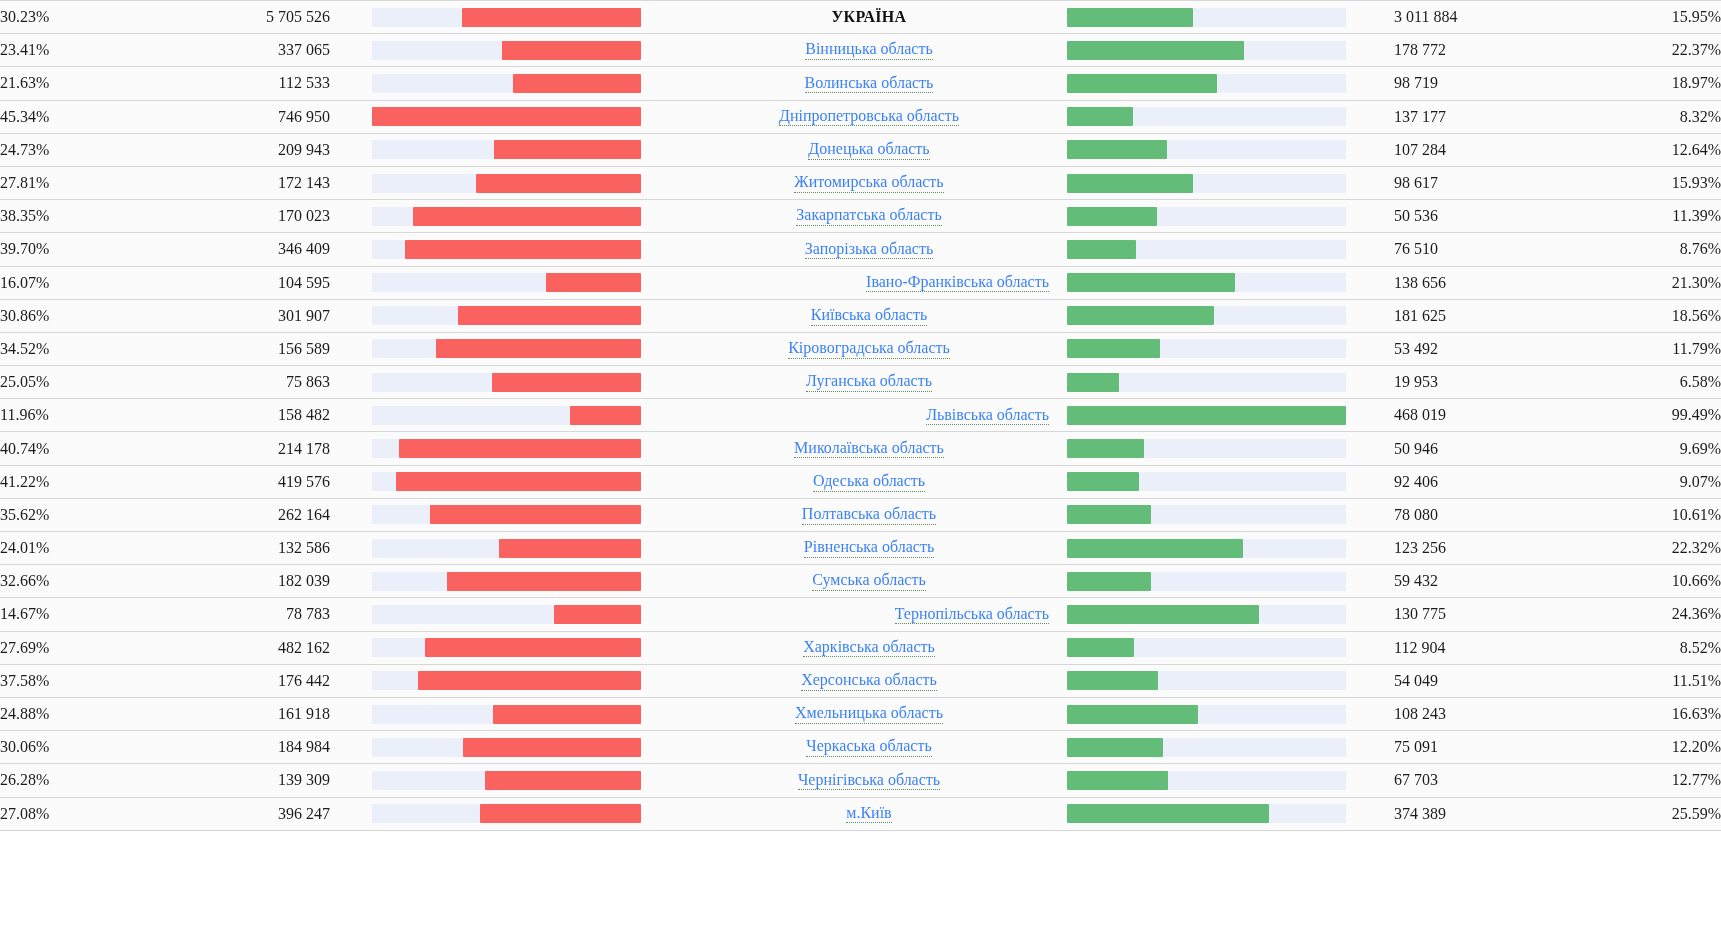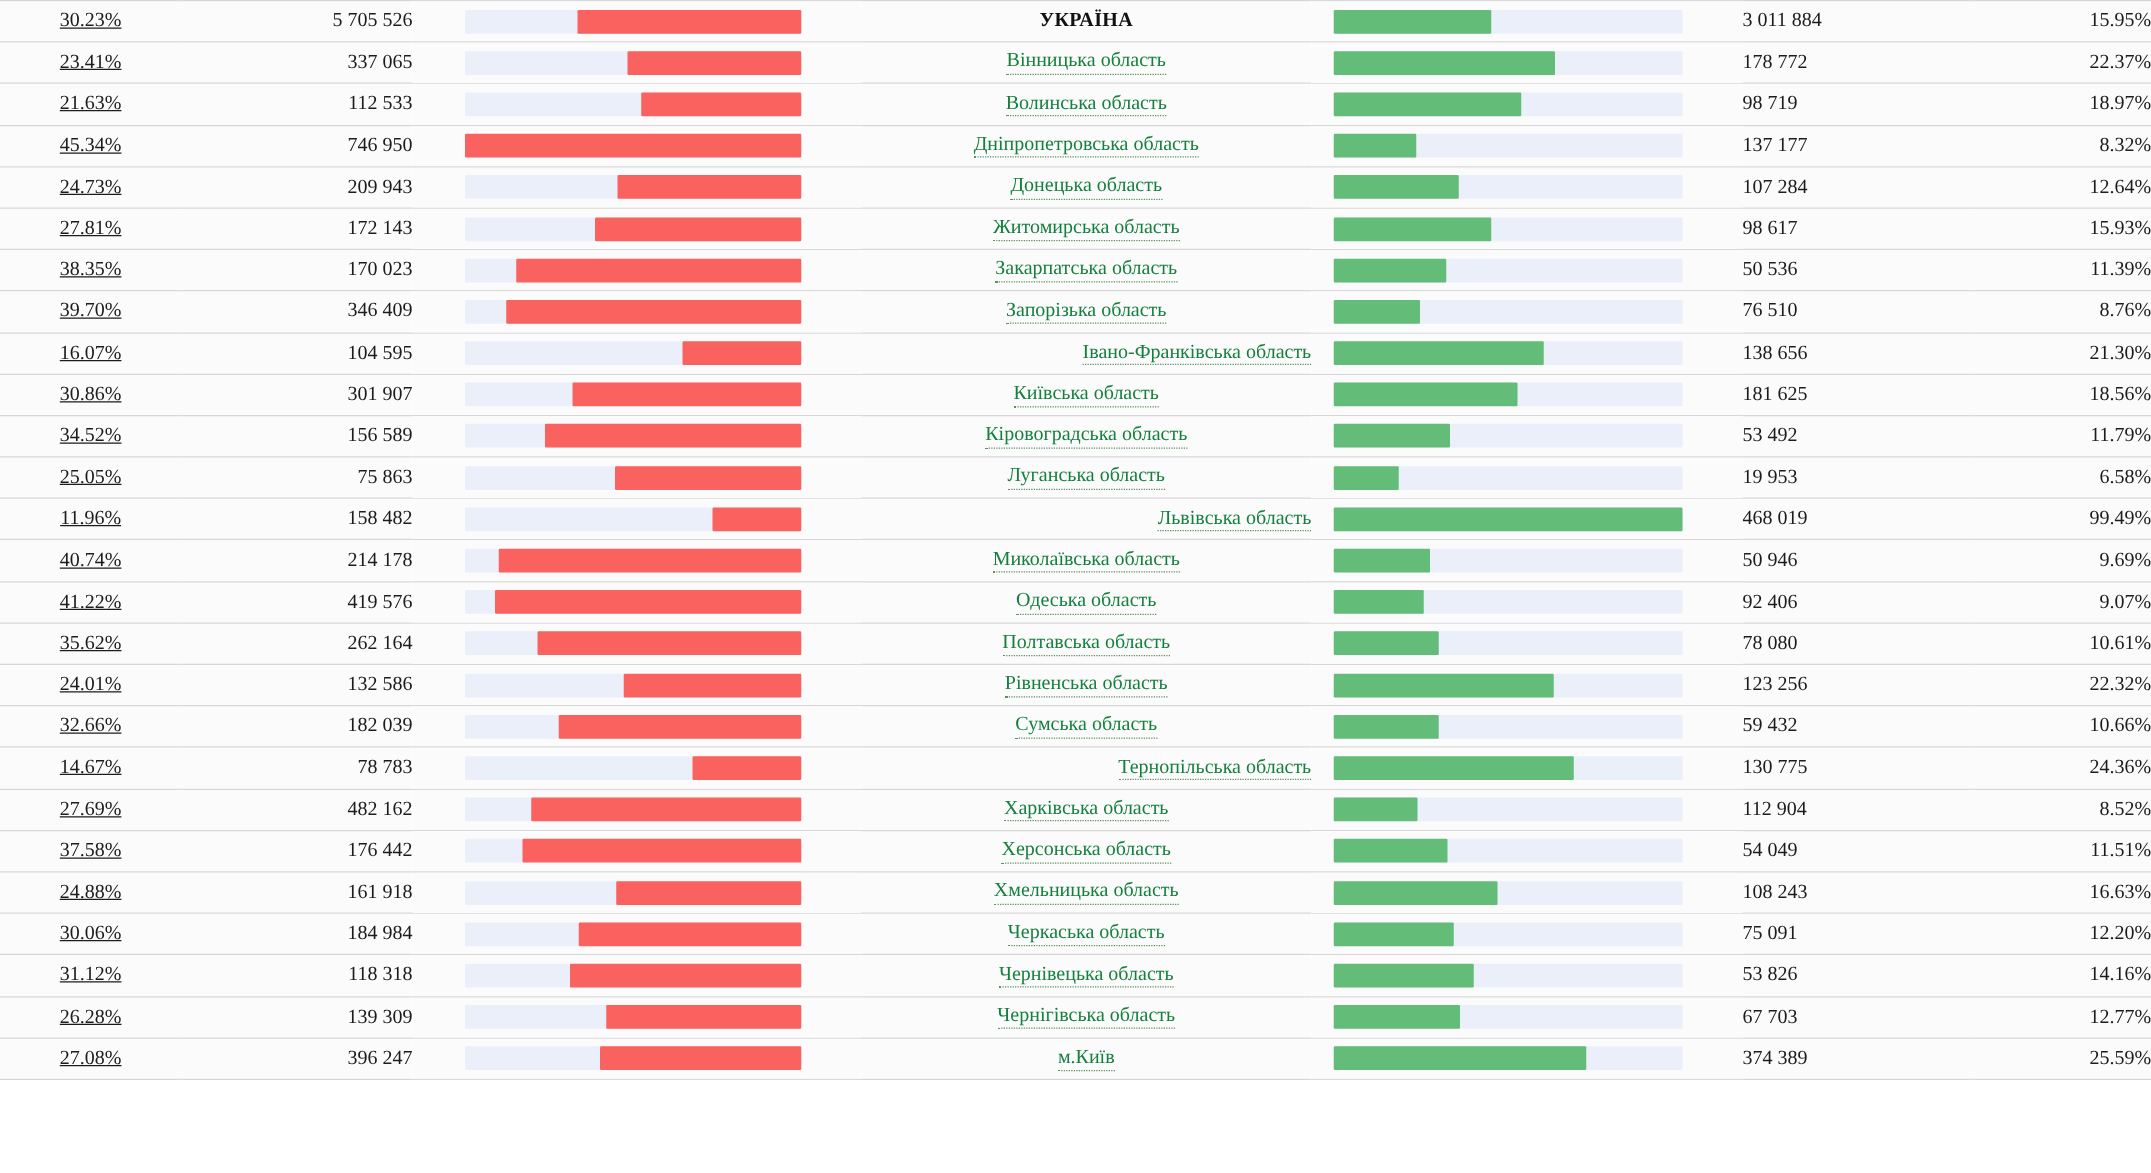--- a/index.html
+++ b/index.html
@@ -40,23 +40,22 @@
   .c-lpct   { width: 145px; }
   .c-lnum   { width: 185px; }
   .c-lbar   { width: 359px; }
   .c-name   { width: 360px; }
   .c-rbar   { width: 345px; }
   .c-rnum   { width: 185px; }
   .c-rpct   { width: 142px; }
 
   
   .lpct {
-    text-align: center;
+    text-align: left;
     padding-right: 25px;
-    text-decoration: underline;
   }
   .lnum {
     text-align: right;
     padding-right: 32px;
   }
   .rnum {
     text-align: left;
     padding-right: 23px;
   }
   .rpct {
@@ -97,21 +96,21 @@
   .namecell {
     text-align: center;
     background: #fcd9d9;
     text-decoration: underline;
   }
   .namecell.hl {
     background: #d7f0c9;
     text-align: right;
   }
   .name-link {
-    color: #15803d;
+    color: #3b82f6;
     font-size: 16px;
     border-bottom: 1px dotted #5e8f5e;
     padding-bottom: 1px;
     cursor: pointer;
     display: inline-block;
     line-height: 1.1;
   }
   .name-total {
     color: #111111;
     font-weight: bold;
@@ -510,37 +509,20 @@
         <td class="c-name namecell"><span class="name-link">Черкаська область</span></td>
         <td class="c-rbar barcell">
           <div class="track track-right">
             <div class="fill fill-green" style="width: 34.5413%;"></div>
           </div>
         </td>
         <td class="c-rnum rnum">75 091</td>
         <td class="c-rpct rpct">12.20%</td>
       </tr>
       <tr>
-        <td class="c-lpct lpct">31.12%</td>
-        <td class="c-lnum lnum">118 318</td>
-        <td class="c-lbar barcell">
-          <div class="track track-left">
-            <div class="fill fill-red" style="width: 68.637%;"></div>
-          </div>
-        </td>
-        <td class="c-name namecell"><span class="name-link">Чернівецька область</span></td>
-        <td class="c-rbar barcell">
-          <div class="track track-right">
-            <div class="fill fill-green" style="width: 40.0906%;"></div>
-          </div>
-        </td>
-        <td class="c-rnum rnum">53 826</td>
-        <td class="c-rpct rpct">14.16%</td>
-      </tr>
-      <tr>
         <td class="c-lpct lpct">26.28%</td>
         <td class="c-lnum lnum">139 309</td>
         <td class="c-lbar barcell">
           <div class="track track-left">
             <div class="fill fill-red" style="width: 57.9621%;"></div>
           </div>
         </td>
         <td class="c-name namecell"><span class="name-link">Чернігівська область</span></td>
         <td class="c-rbar barcell">
           <div class="track track-right">

